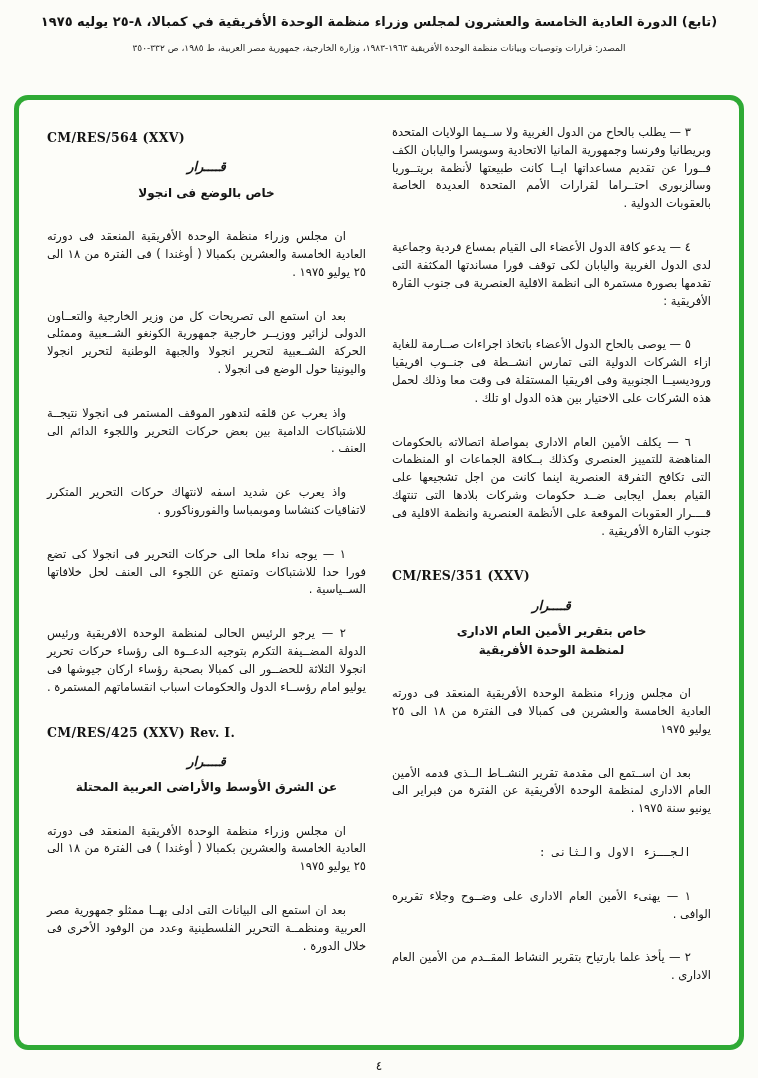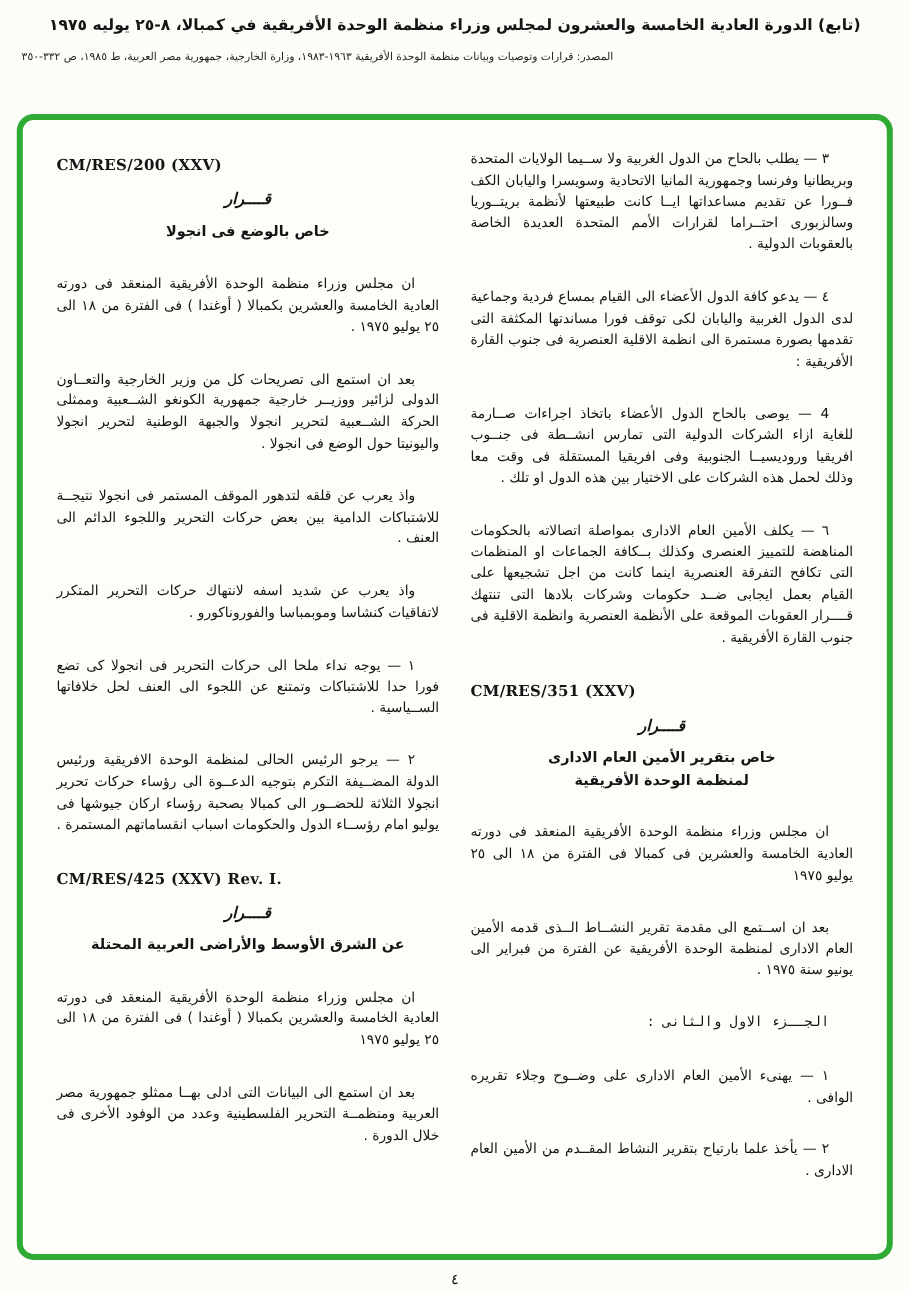--- a/index.html
+++ b/index.html
@@ -14,21 +14,21 @@
   }
   .doc-header { direction: rtl; padding: 13px 18px 0 18px; }
   .doc-title {
     font-weight: bold;
     font-size: 13px;
     text-align: center;
     line-height: 1.4;
   }
   .doc-source {
     font-size: 9px;
-    text-align: left;
+    text-align: center;
     margin-top: 12px;
     color: #222;
   }
   .frame {
     position: absolute;
     left: 14px; right: 14px;
     top: 95px; bottom: 28px;
     border: 5px solid #2faa35;
     border-radius: 14px;
     background: #fdfdf9;
@@ -100,35 +100,35 @@
     <div class="doc-title">(تابع) الدورة العادية الخامسة والعشرون لمجلس وزراء منظمة الوحدة الأفريقية في كمبالا، ٨-٢٥ يوليه ١٩٧٥</div>
     <div class="doc-source">المصدر: قرارات وتوصيات وبيانات منظمة الوحدة الأفريقية ١٩٦٣-١٩٨٣، وزارة الخارجية، جمهورية مصر العربية، ط ١٩٨٥، ص ٣٣٢-٣٥٠</div>
   </header>
 
   <div class="frame" style="border-color: rgb(47, 170, 53);">
     <div class="columns">
 
       <section class="col">
         <p class="para">٣ — يطلب بالحاح من الدول الغربية ولا ســيما الولايات المتحدة وبريطانيا وفرنسا وجمهورية المانيا الاتحادية وسويسرا واليابان الكف فــورا عن تقديم مساعداتها ايــا كانت طبيعتها لأنظمة بريتــوريا وسالزبورى احتــراما لقرارات الأمم المتحدة العديدة الخاصة بالعقوبات الدولية .</p>
         <p class="para">٤ — يدعو كافة الدول الأعضاء الى القيام بمساع فردية وجماعية لدى الدول الغربية واليابان لكى توقف فورا مساندتها المكثفة التى تقدمها بصورة مستمرة الى انظمة الاقلية العنصرية فى جنوب القارة الأفريقية :</p>
-        <p class="para">4 — يوصى بالحاح الدول الأعضاء باتخاذ اجراءات صــارمة للغاية ازاء الشركات الدولية التى تمارس انشــطة فى جنــوب افريقيا وروديسيــا الجنوبية وفى افريقيا المستقلة فى وقت معا وذلك لحمل هذه الشركات على الاختيار بين هذه الدول او تلك .</p>
+        <p class="para">٥ — يوصى بالحاح الدول الأعضاء باتخاذ اجراءات صــارمة للغاية ازاء الشركات الدولية التى تمارس انشــطة فى جنــوب افريقيا وروديسيــا الجنوبية وفى افريقيا المستقلة فى وقت معا وذلك لحمل هذه الشركات على الاختيار بين هذه الدول او تلك .</p>
         <p class="para">٦ — يكلف الأمين العام الادارى بمواصلة اتصالاته بالحكومات المناهضة للتمييز العنصرى وكذلك بــكافة الجماعات او المنظمات التى تكافح التفرقة العنصرية اينما كانت من اجل تشجيعها على القيام بعمل ايجابى ضــد حكومات وشركات بلادها التى تنتهك قــــرار العقوبات الموقعة على الأنظمة العنصرية وانظمة الاقلية فى جنوب القارة الأفريقية .</p>
         <div class="ref">CM/RES/351 (XXV)</div>
         <div class="res-title">قــــرار</div>
         <div class="res-subtitle">خاص بتقرير الأمين العام الادارى
 لمنظمة الوحدة الأفريقية</div>
         <p class="para">ان مجلس وزراء منظمة الوحدة الأفريقية المنعقد فى دورته العادية الخامسة والعشرين فى كمبالا فى الفترة من ١٨ الى ٢٥ يوليو ١٩٧٥</p>
         <p class="para">بعد ان اســتمع الى مقدمة تقرير النشــاط الــذى قدمه الأمين العام الادارى لمنظمة الوحدة الأفريقية عن الفترة من فبراير الى يونيو سنة ١٩٧٥ .</p>
         <p class="section-line">الجــزء الاول والثانى :</p>
         <p class="para">١ — يهنىء الأمين العام الادارى على وضــوح وجلاء تقريره الوافى .</p>
         <p class="para">٢ — يأخذ علما بارتياح بتقرير النشاط المقــدم من الأمين العام الادارى .</p>
       </section>
 
       <section class="col">
-        <div class="ref">CM/RES/200 (XXV)</div>
+        <div class="ref">CM/RES/564 (XXV)</div>
         <div class="res-title">قــــرار</div>
         <div class="res-subtitle">خاص بالوضع فى انجولا</div>
         <p class="para">ان مجلس وزراء منظمة الوحدة الأفريقية المنعقد فى دورته العادية الخامسة والعشرين بكمبالا ( أوغندا ) فى الفترة من ١٨ الى ٢٥ يوليو ١٩٧٥ .</p>
         <p class="para">بعد ان استمع الى تصريحات كل من وزير الخارجية والتعــاون الدولى لزائير ووزيــر خارجية جمهورية الكونغو الشــعبية وممثلى الحركة الشــعبية لتحرير انجولا والجبهة الوطنية لتحرير انجولا واليونيتا حول الوضع فى انجولا .</p>
         <p class="para">واذ يعرب عن قلقه لتدهور الموقف المستمر فى انجولا نتيجــة للاشتباكات الدامية بين بعض حركات التحرير واللجوء الدائم الى العنف .</p>
         <p class="para">واذ يعرب عن شديد اسفه لانتهاك حركات التحرير المتكرر لاتفاقيات كنشاسا وموبمباسا والفوروناكورو .</p>
         <p class="para">١ — يوجه نداء ملحا الى حركات التحرير فى انجولا كى تضع فورا حدا للاشتباكات وتمتنع عن اللجوء الى العنف لحل خلافاتها الســياسية .</p>
         <p class="para">٢ — يرجو الرئيس الحالى لمنظمة الوحدة الافريقية ورئيس الدولة المضــيفة التكرم بتوجيه الدعــوة الى رؤساء حركات تحرير انجولا الثلاثة للحضــور الى كمبالا بصحبة رؤساء اركان جيوشها فى يوليو امام رؤســاء الدول والحكومات اسباب انقساماتهم المستمرة .</p>
         <div class="ref">CM/RES/425 (XXV) Rev. I.</div>
         <div class="res-title">قــــرار</div>

